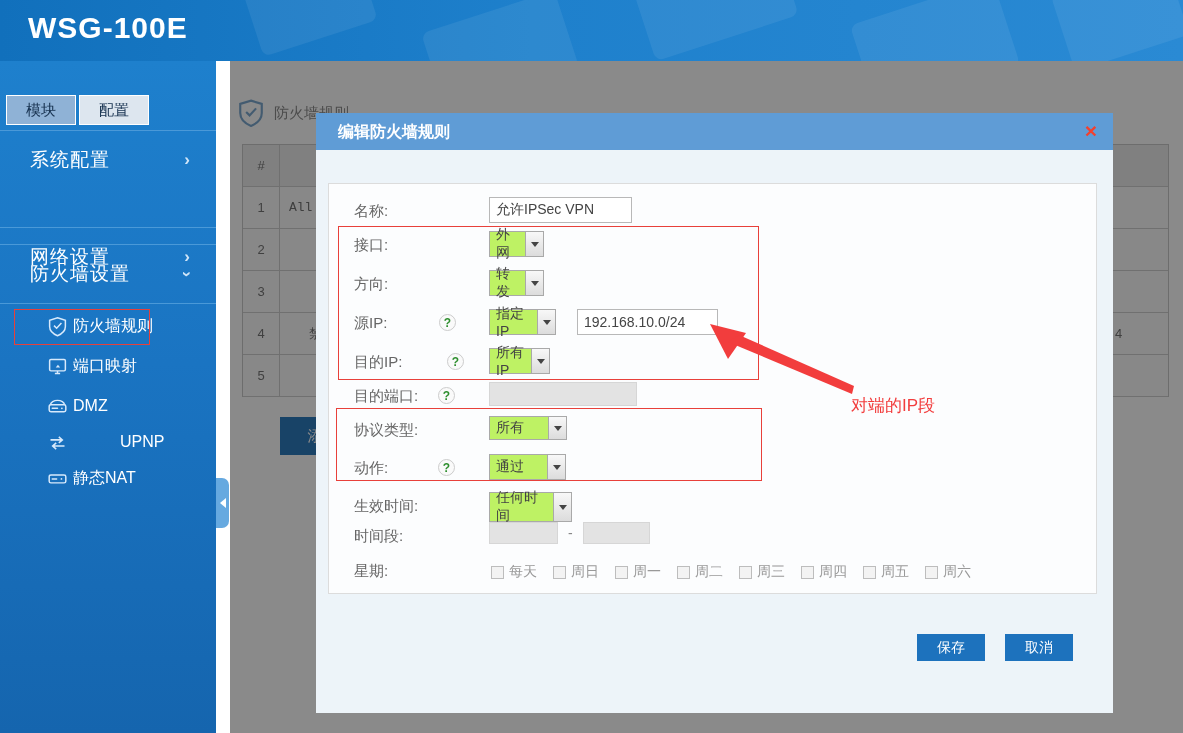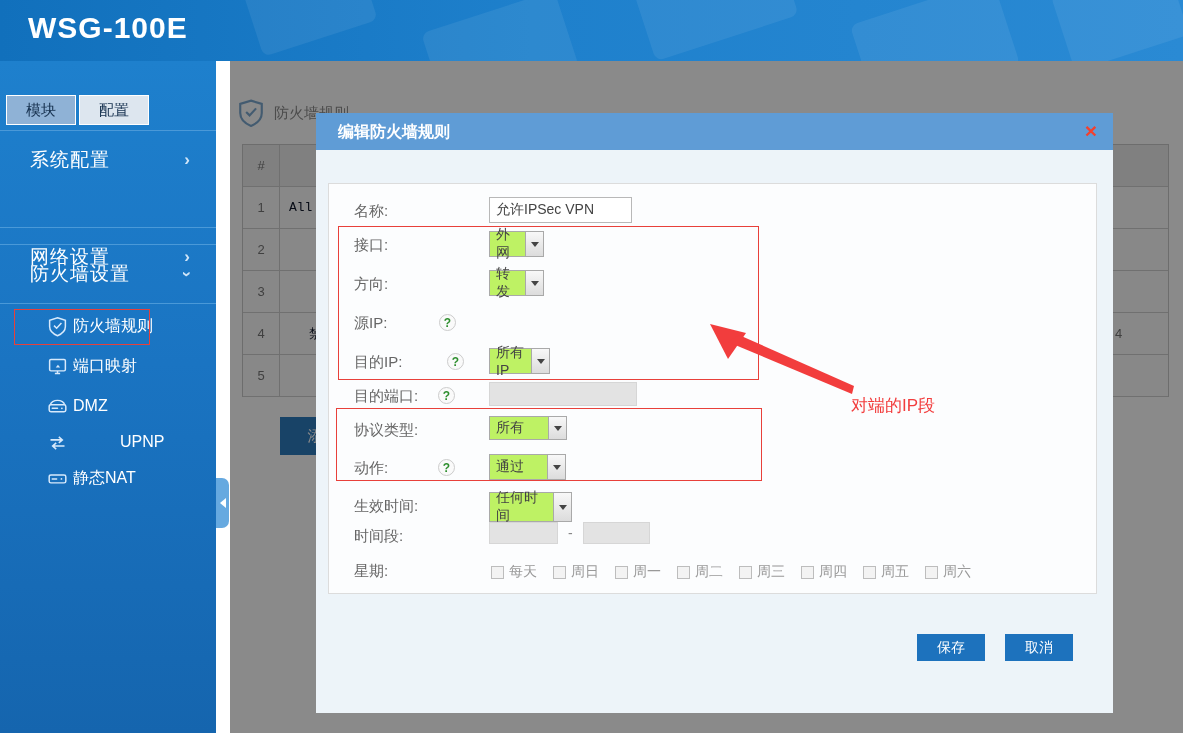--- a/index.html
+++ b/index.html
@@ -40,21 +40,21 @@
   
   .content{position:absolute;left:230px;top:61px;width:953px;height:672px;background:#ffffff;}
   .page-head{position:absolute;left:8px;top:38px;display:flex;align-items:center;}
   .page-head svg{width:26px;height:28px;}
   .page-title{margin-left:10px;font-size:15px;color:#8c8c8c;}
   .btable{position:absolute;left:12px;top:83px;width:925px;border:1px solid #c9c9c9;border-bottom:none;}
   .trow{position:relative;height:41px;border-bottom:1px solid #cfcfcf;background:#fbfbfb;}
   .trow.head{background:#ececec;}
   .cell1{position:absolute;left:0;top:0;width:36px;height:100%;border-right:1px solid #cfcfcf;
     display:flex;align-items:center;justify-content:center;font-size:13px;color:#777;}
-  .cell2{position:absolute;left:46px;top:0;height:100%;display:flex;align-items:center;font-size:13px;color:#0f172a;font-family:"Liberation Mono","DejaVu Sans Mono",monospace;}
+  .cell2{position:absolute;left:46px;top:0;height:100%;display:flex;align-items:center;font-size:13px;color:#737373;font-family:"Liberation Mono","DejaVu Sans Mono",monospace;}
   .cell2.cn{font-family:"Liberation Sans","DejaVu Sans",sans-serif;left:66px;}
   .cellR{position:absolute;left:872px;top:0;height:100%;display:flex;align-items:center;font-size:13px;color:#777;}
   .add-btn{position:absolute;left:50px;top:356px;width:85px;height:38px;background:#2e7cbf;color:#fff;
     font-size:15px;border:none;display:flex;align-items:center;justify-content:center;cursor:pointer;}
   .dim-overlay{position:absolute;left:0;top:0;width:100%;height:100%;background:rgba(0,0,0,0.46);z-index:5;}
   
   .modal{position:absolute;left:316px;top:113px;width:797px;height:600px;background:#edf4f9;z-index:10;}
   .modal-titlebar{position:absolute;left:0;top:0;width:100%;height:37px;background:#5f9cd6;}
   .modal-title{position:absolute;left:22px;top:0;line-height:37px;color:#ffffff;font-size:16px;font-weight:bold;}
   .modal-close{position:absolute;right:16px;top:4px;color:#f3402e;font-size:21px;font-weight:bold;cursor:pointer;line-height:28px;}
@@ -249,20 +249,29 @@
           <span class="arrow">
               <i></i>
             </span>
         </div>
       </div>
     </div>
 
     <div class="frow" style="top:125px;">
       <span class="flabel">源IP:</span>
       <span class="help" style="left:110px;">?</span>
+      <div class="fctrl">
+        <div class="selectbox" style="width:67px;">
+          <span class="val">指定IP</span>
+          <span class="arrow">
+              <i></i>
+            </span>
+        </div>
+        <div class="tinput" style="width:141px;margin-left:21px;">192.168.10.0/24</div>
+      </div>
     </div>
 
     <div class="frow" style="top:164px;">
       <span class="flabel">目的IP:</span>
       <span class="help" style="left:118px;">?</span>
       <div class="fctrl">
         <div class="selectbox" style="width:61px;">
           <span class="val">所有IP</span>
           <span class="arrow">
               <i></i>

